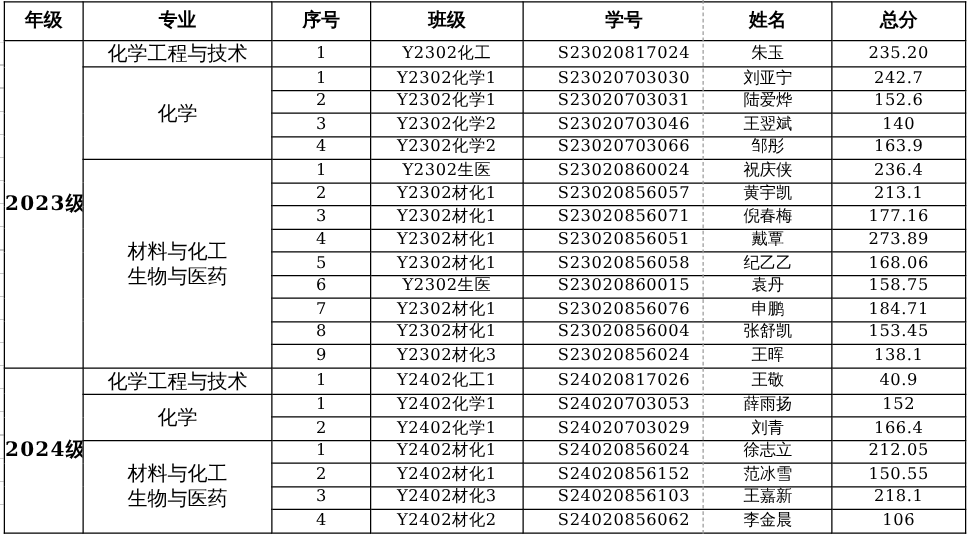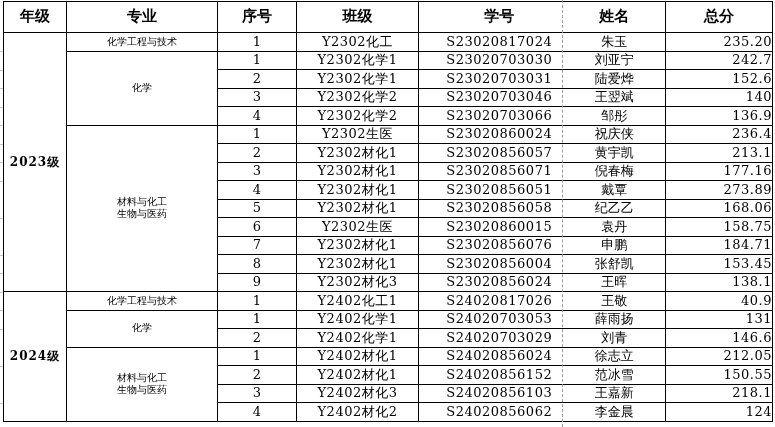--- a/index.html
+++ b/index.html
@@ -28,33 +28,33 @@
     font-size:13px;
     line-height:1.05;
   }
   thead th{
     height:30px;
     font-size:15px;
     font-weight:bold;
   }
   tbody tr{height:18.5px;}
   td.grade-cell{
-    font-size:12px;
+    font-size:16px;
     font-weight:bold;
     letter-spacing:1px;
   }
   td.major-cell{
     white-space:pre-line;
-    font-size:10px;
+    font-size:16px;
     line-height:1.25;
   }
   td.serial-cell{font-size:13px;}
   td.class-cell,td.id-cell{font-size:13px;letter-spacing:0.5px;}
   td.name-cell{font-size:13px;}
-  td.score-cell{font-size:13px;letter-spacing:0.5px;text-align:right;}
+  td.score-cell{font-size:13px;letter-spacing:0.5px;}
   
   td.id-cell,th.id-col{border-right:none;padding-left:16px;}
   td.name-cell,th.name-col{border-left:none;}
   .page-break{
     position:absolute;
     left:562px;top:0;
     height:427px;width:0;
     border-left:1px dashed #9b9b9b;
     z-index:5;
   }
@@ -128,21 +128,21 @@
           <td class="class-cell">Y2302化学2</td>
           <td class="id-cell">S23020703046</td>
           <td class="name-cell">王翌斌</td>
           <td class="score-cell">140</td>
         </tr>
         <tr>
           <td class="serial-cell">4</td>
           <td class="class-cell">Y2302化学2</td>
           <td class="id-cell">S23020703066</td>
           <td class="name-cell">邹彤</td>
-          <td class="score-cell">136.9</td>
+          <td class="score-cell">163.9</td>
         </tr>
         <tr>
           <td class="major-cell" rowspan="9">材料与化工
 生物与医药</td>
           <td class="serial-cell">1</td>
           <td class="class-cell">Y2302生医</td>
           <td class="id-cell">S23020860024</td>
           <td class="name-cell">祝庆侠</td>
           <td class="score-cell">236.4</td>
         </tr>
@@ -210,28 +210,28 @@
           <td class="id-cell">S24020817026</td>
           <td class="name-cell">王敬</td>
           <td class="score-cell">40.9</td>
         </tr>
         <tr>
           <td class="major-cell" rowspan="2">化学</td>
           <td class="serial-cell">1</td>
           <td class="class-cell">Y2402化学1</td>
           <td class="id-cell">S24020703053</td>
           <td class="name-cell">薛雨扬</td>
-          <td class="score-cell">131</td>
+          <td class="score-cell">152</td>
         </tr>
         <tr>
           <td class="serial-cell">2</td>
           <td class="class-cell">Y2402化学1</td>
           <td class="id-cell">S24020703029</td>
           <td class="name-cell">刘青</td>
-          <td class="score-cell">146.6</td>
+          <td class="score-cell">166.4</td>
         </tr>
         <tr>
           <td class="major-cell" rowspan="4">材料与化工
 生物与医药</td>
           <td class="serial-cell">1</td>
           <td class="class-cell">Y2402材化1</td>
           <td class="id-cell">S24020856024</td>
           <td class="name-cell">徐志立</td>
           <td class="score-cell">212.05</td>
         </tr>
@@ -247,19 +247,19 @@
           <td class="class-cell">Y2402材化3</td>
           <td class="id-cell">S24020856103</td>
           <td class="name-cell">王嘉新</td>
           <td class="score-cell">218.1</td>
         </tr>
         <tr>
           <td class="serial-cell">4</td>
           <td class="class-cell">Y2402材化2</td>
           <td class="id-cell">S24020856062</td>
           <td class="name-cell">李金晨</td>
-          <td class="score-cell">124</td>
+          <td class="score-cell">106</td>
         </tr>
       </tbody>
   </table>
 </div>
 
 <div class="page-break"></div>
 
 </body></html>

